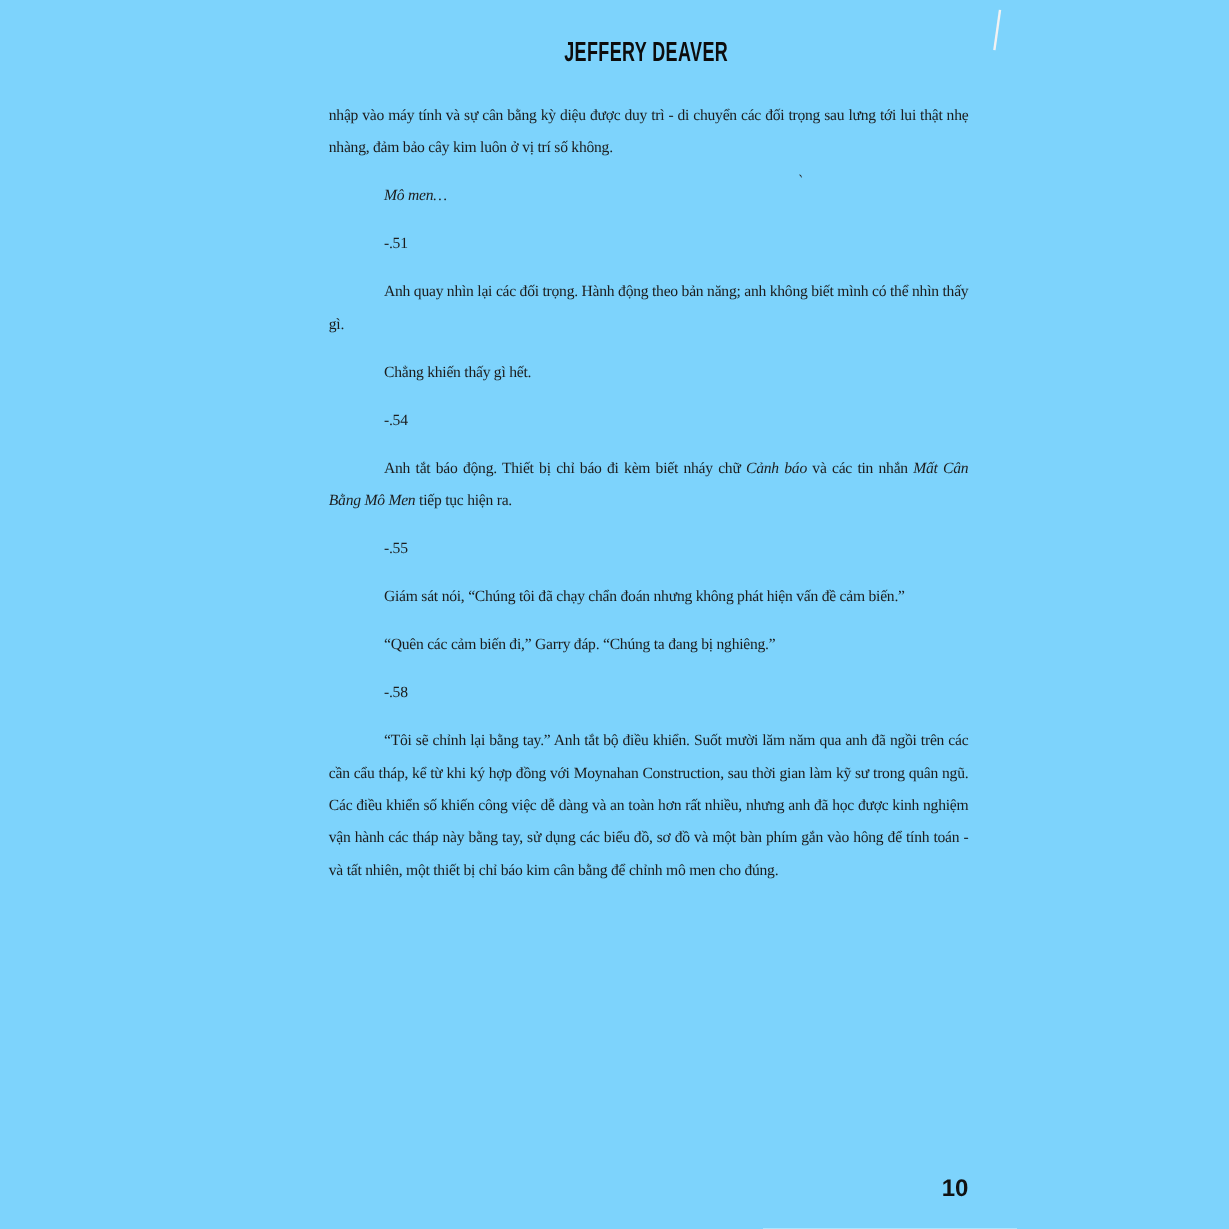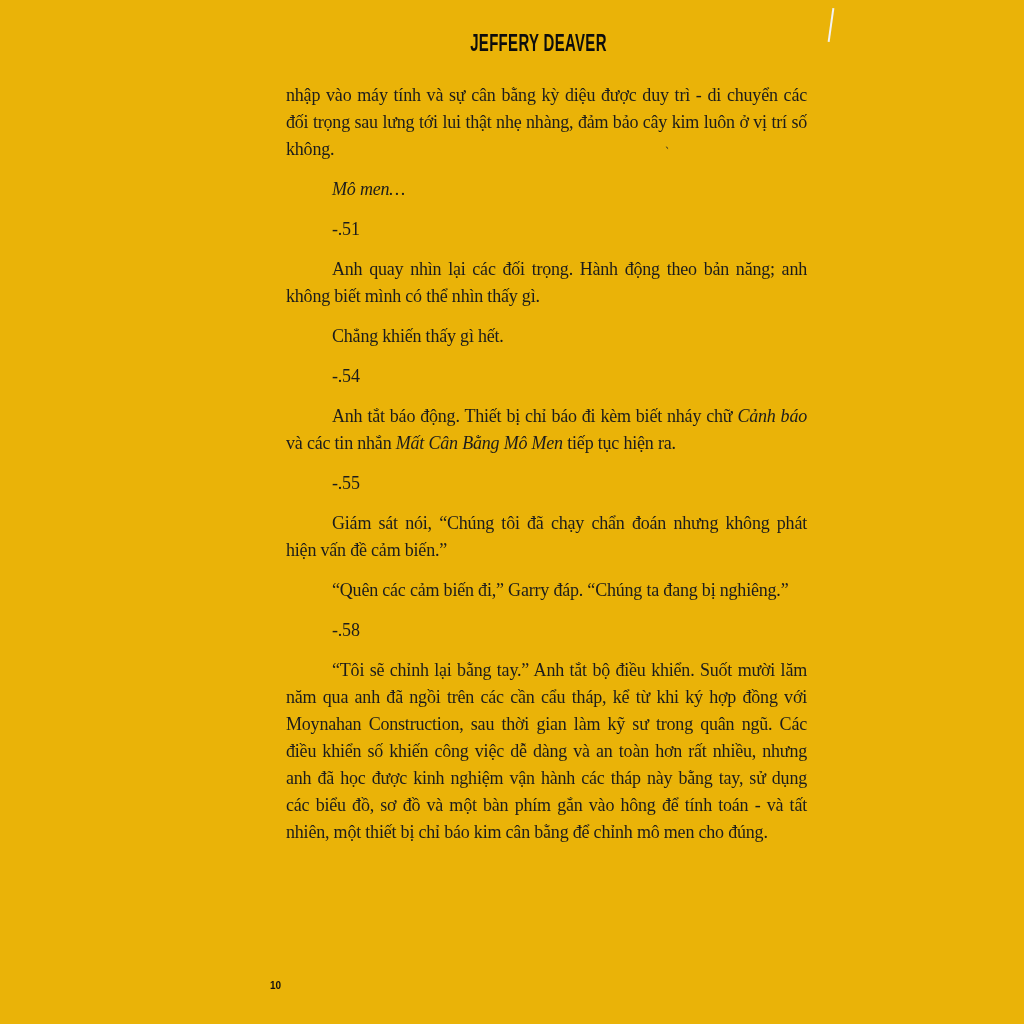--- a/index.html
+++ b/index.html
@@ -5,21 +5,21 @@
   * { box-sizing: border-box; }
   html, body {
     margin: 0;
     padding: 0;
     background: #ffffff;
   }
   .page {
     position: relative;
     width: 1024px;
     height: 1024px;
-    background: #eab308;
+    background: #7dd3fc;
     overflow: hidden;
     font-family: "Liberation Serif", serif;
     text-decoration: underline;
   }
   .running-head {
     position: absolute;
     top: 30px;
     left: 270px;
     width: 537px;
     text-align: center;
@@ -36,37 +36,37 @@
     white-space: nowrap;
   }
   .text-block {
     position: absolute;
     top: 82px;
     left: 270px;
     width: 537px;
     color: #1c1c1c;
   }
   .para {
-    margin: 0 0 13px 16px;
-    font-size: 18px;
+    margin: 0 0 13px 4px;
+    font-size: 13px;
     line-height: 27px;
     letter-spacing: -0.2px;
     text-align: justify;
   }
   .para.indent { text-indent: 46px; }
   .para .italic { font-style: italic; }
   .page-number {
     position: absolute;
     top: 980px;
     left: 270px;
     width: 537px;
-    text-align: left;
+    text-align: right;
     font-family: "Liberation Sans", sans-serif;
     font-weight: 700;
-    font-size: 10px;
+    font-size: 20px;
     color: #111111;
   }
   
   .artifact-corner {
     position: absolute;
     top: 8px;
     left: 830px;
     width: 2px;
     height: 34px;
     background: #f2f2f2;

